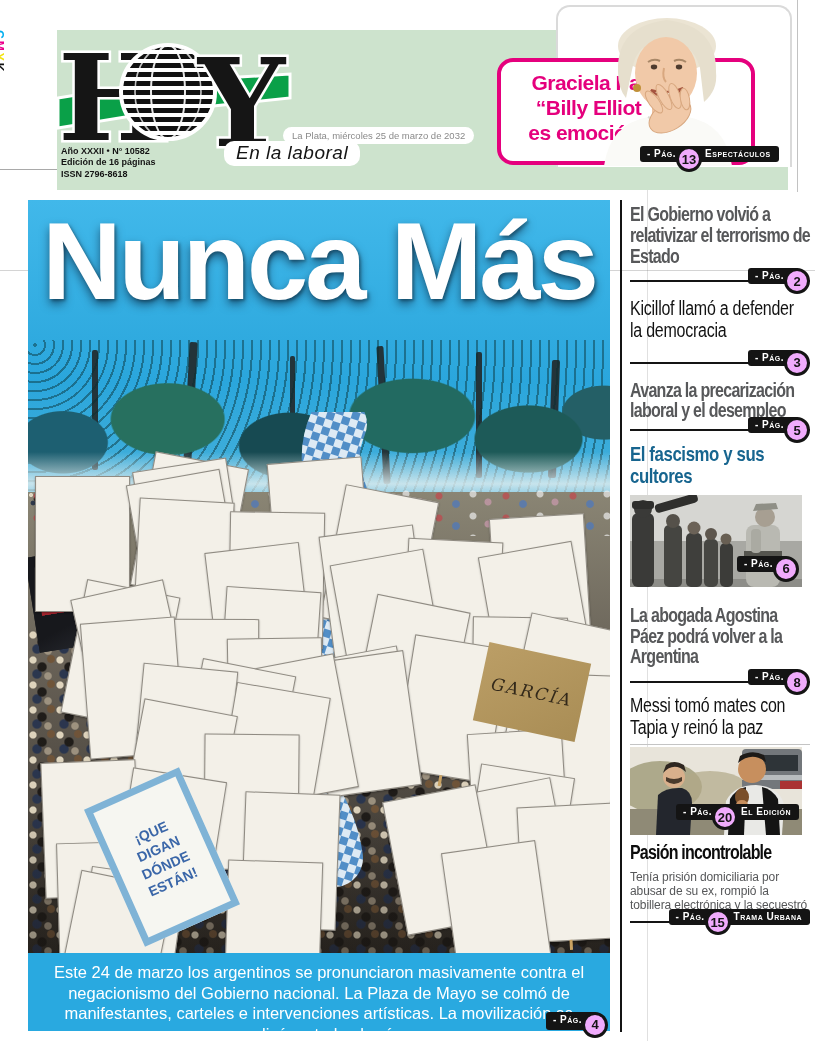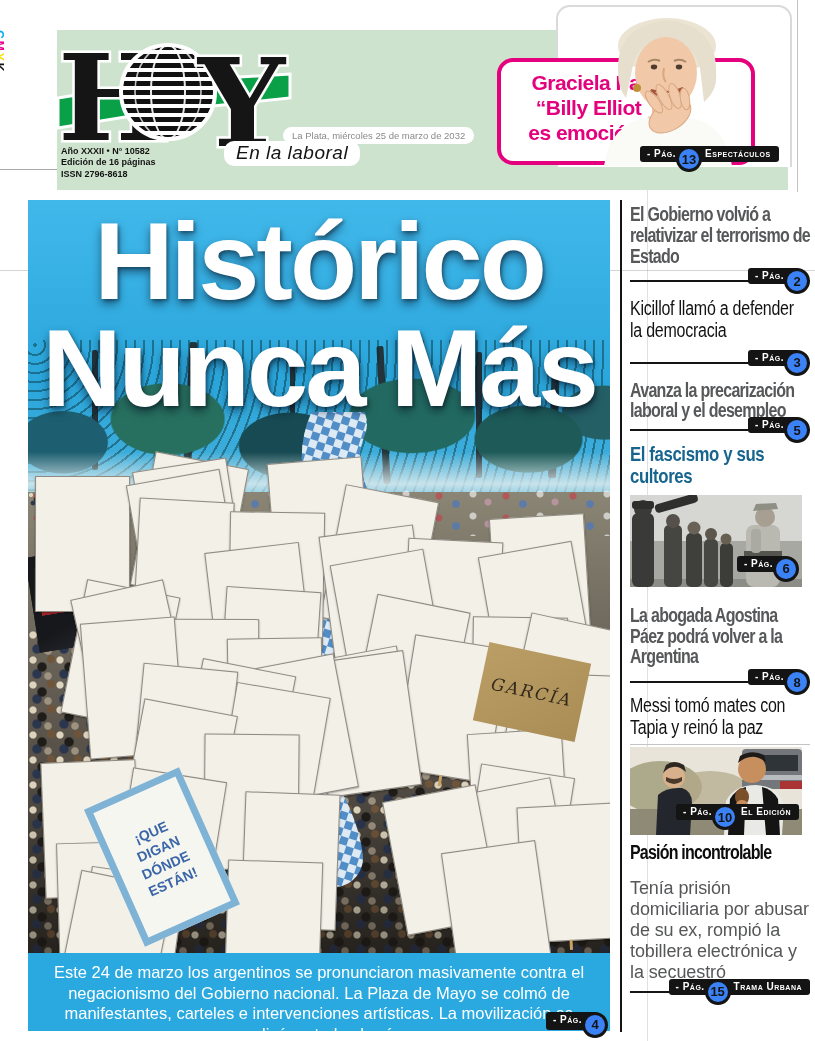--- a/index.html
+++ b/index.html
@@ -32,21 +32,21 @@
           border:4px solid #e5007d;border-radius:16px;z-index:3}
   .gr-text{position:absolute;left:10px;top:9px;width:155px;text-align:center;color:#e5007d;
            font-weight:bold;font-size:21px;line-height:1.18;letter-spacing:-0.5px}
   .gr-quote{white-space:pre-line}
   .gr-photo{position:absolute;left:552px;top:6px;width:232px;height:160px;z-index:4}
 
   
   .pbadge{display:inline-flex;align-items:flex-start;z-index:5}
   .pb-label{background:#141414;color:#fff;font-weight:bold;font-size:10px;font-variant:small-caps;
             letter-spacing:.5px;padding:2px 15px 3px 7px;border-radius:3px;white-space:nowrap}
-  .pb-num{width:20px;height:20px;border-radius:50%;background:#3b82f6;border:3px solid #141414;color:#141414;
+  .pb-num{width:20px;height:20px;border-radius:50%;background:#f0abfc;border:3px solid #141414;color:#141414;
           font-weight:bold;font-size:13px;display:flex;align-items:center;justify-content:center;
           margin-left:-15px;position:relative;z-index:2;flex:none}
   .pb-sec{background:#141414;color:#fff;font-weight:bold;font-size:10px;font-variant:small-caps;
           letter-spacing:.5px;padding:2px 8px 3px 17px;border-radius:3px;margin-left:-14px;white-space:nowrap}
 
   
   .photo{position:absolute;left:28px;top:200px;width:582px;height:753px;overflow:hidden;z-index:1;background:#2aa6dc}
   .sky{position:absolute;left:0;top:0;width:100%;height:330px;
        background:linear-gradient(180deg,#41b8ea 0%,#2aa6dc 55%,#4fb3d8 100%)}
   .canopy{position:absolute;left:0;top:140px;width:100%;height:165px;
@@ -115,21 +115,21 @@
   .caption .pbadge{position:absolute;right:2px;bottom:-7px}
 
   
   .sidebar{position:absolute;left:620px;top:200px;width:180px;height:832px;border-left:2px solid #141414;
            padding-left:8px;box-sizing:content-box;z-index:1}
   .cond{transform:scaleX(.8);transform-origin:0 0;width:125%}
   .h-gray{color:#57585a;font-weight:bold;font-size:20px;line-height:1.04;letter-spacing:-0.9px}
   .h-dark{color:#121212;font-weight:normal;font-size:20px;line-height:1.08;letter-spacing:-0.3px}
   .h-blue{color:#17658f;font-weight:bold;font-size:21px;line-height:1.04;letter-spacing:-0.5px}
   .h-bblack{color:#0d0d0d;font-weight:bold;font-size:20px;line-height:1.1;letter-spacing:-1px}
-  .sb-sub{color:#565759;font-size:18px;line-height:1.16;margin-top:15px;letter-spacing:-0.1px}
+  .sb-sub{color:#565759;font-size:12px;line-height:1.16;margin-top:8px;letter-spacing:-0.1px}
   .rulerow{position:relative;height:2px;background:#141414;margin-right:0}
   .rulerow .pbadge{position:absolute;right:0;top:-12px}
   .divider{height:1px;background:#c4c4c4}
   .sb-photo{position:relative;width:172px;overflow:hidden}
   .sb-photo svg{display:block;width:100%;height:100%}
   .sb-photo .pbadge{position:absolute;right:3px;bottom:5px}
   .mt4{margin-top:4px}.mt6{margin-top:6px}.mt8{margin-top:8px}.mt12{margin-top:12px}
   .mt14{margin-top:14px}.mt16{margin-top:16px}.mt18{margin-top:18px}.mt20{margin-top:20px}
 </style>
 </head>
@@ -389,21 +389,20 @@
         </div>
         <div class="placard" style="left: 39.3185px; top: 677.723px; width: 40.6175px; height: 57.8732px; transform: rotate(11.5275deg);">
           <div class="port"></div>
         </div>
       </div>
 
     <div class="sign-garcia">García</div>
     <div class="sign-quedigan">¡Que digan dónde están!</div>
 
     <div class="headline">
-      <div>Histórico</div>
       <div>Nunca Más</div>
     </div>
   </div>
 
   <div class="caption">
     <span>Este 24 de marzo los argentinos se pronunciaron masivamente contra el negacionismo del Gobierno nacional. La Plaza de Mayo se colmó de manifestantes, carteles e intervenciones artísticas. La movilización se replicó en todo el país</span>
     <span class="pbadge">
       <span class="pb-label">- Pág.</span>
       <span class="pb-num">4</span>
     </span>
@@ -502,21 +501,21 @@
           <path d="M108,16 Q122,4 136,15 L134,8 Q122,2 110,9 Z" fill="#1d1a17"></path>
           <path d="M94,88 L96,54 Q104,38 126,38 Q150,40 154,58 L152,88 Z" fill="#e9e9e6"></path>
           <path d="M98,88 L100,52 Q106,42 116,40 L114,88 Z" fill="#141414"></path>
           <path d="M150,88 L148,52 Q142,42 132,40 L136,88 Z" fill="#141414"></path>
           <ellipse cx="112" cy="50" rx="7" ry="9" fill="#7a4f2a"></ellipse>
           <ellipse cx="112" cy="58" rx="6" ry="5" fill="#c78f5e"></ellipse>
         </g>
       </svg>
       <span class="pbadge">
         <span class="pb-label">- Pág.</span>
-        <span class="pb-num">10</span>
+        <span class="pb-num">20</span>
         <span class="pb-sec">El Edición</span>
       </span>
     </div>
 
     <div class="sb-h h-bblack cond mt6">Pasión incontrolable</div>
     <div class="sb-sub">Tenía prisión domiciliaria por abusar de su ex, rompió la tobillera electrónica y la secuestró</div>
     <div class="rulerow mt8">
       <span class="pbadge">
         <span class="pb-label">- Pág.</span>
         <span class="pb-num">15</span>

